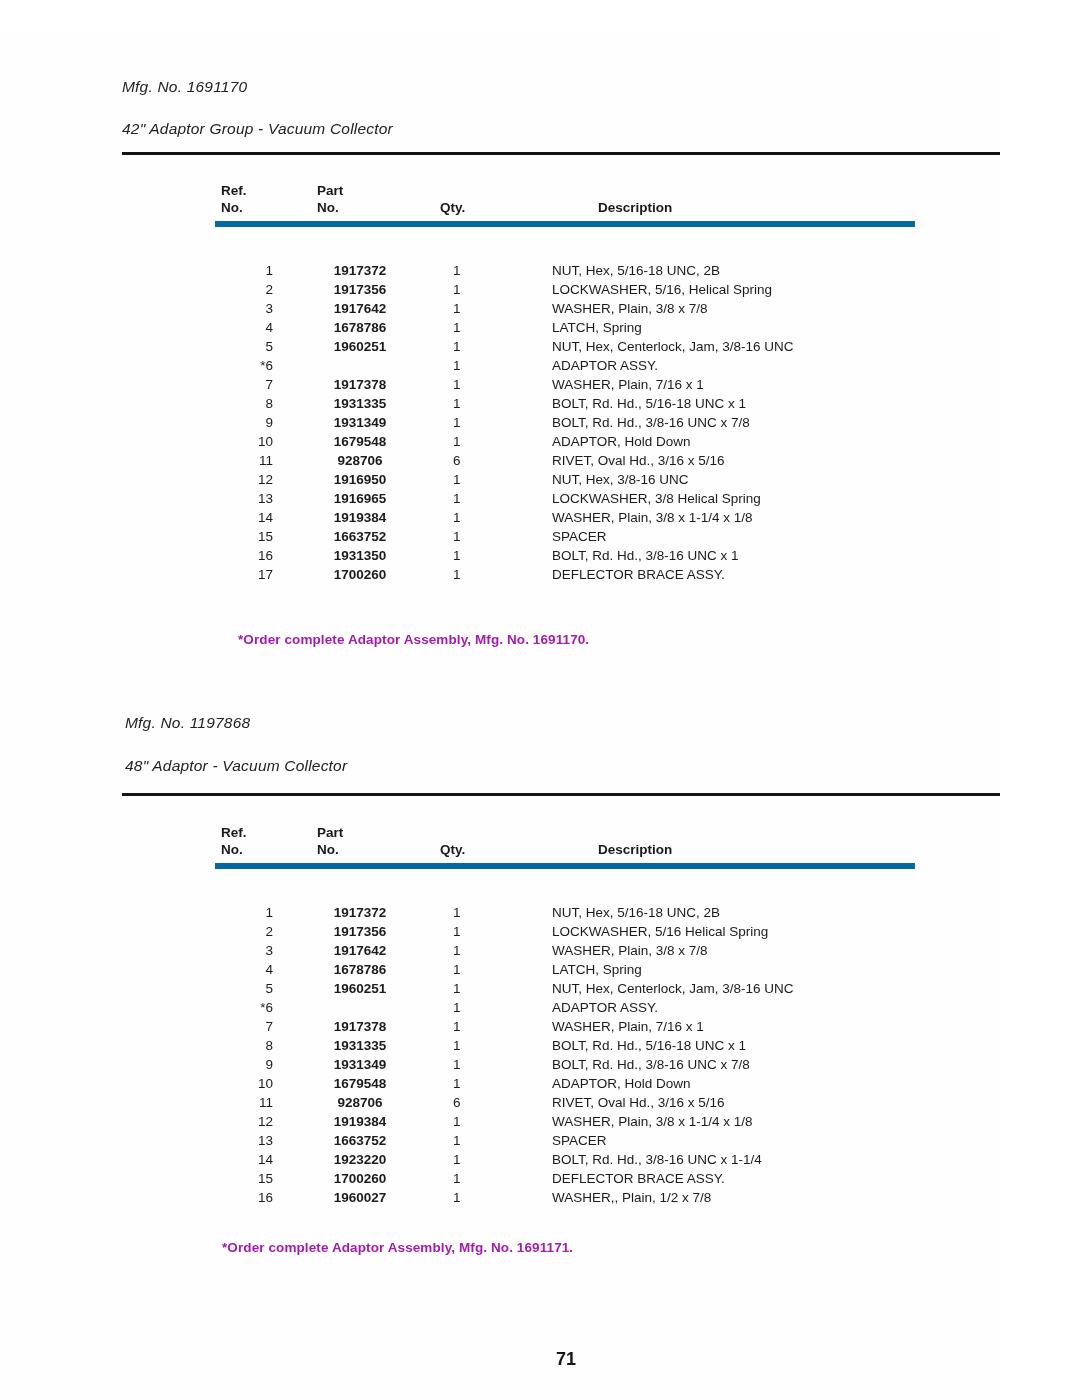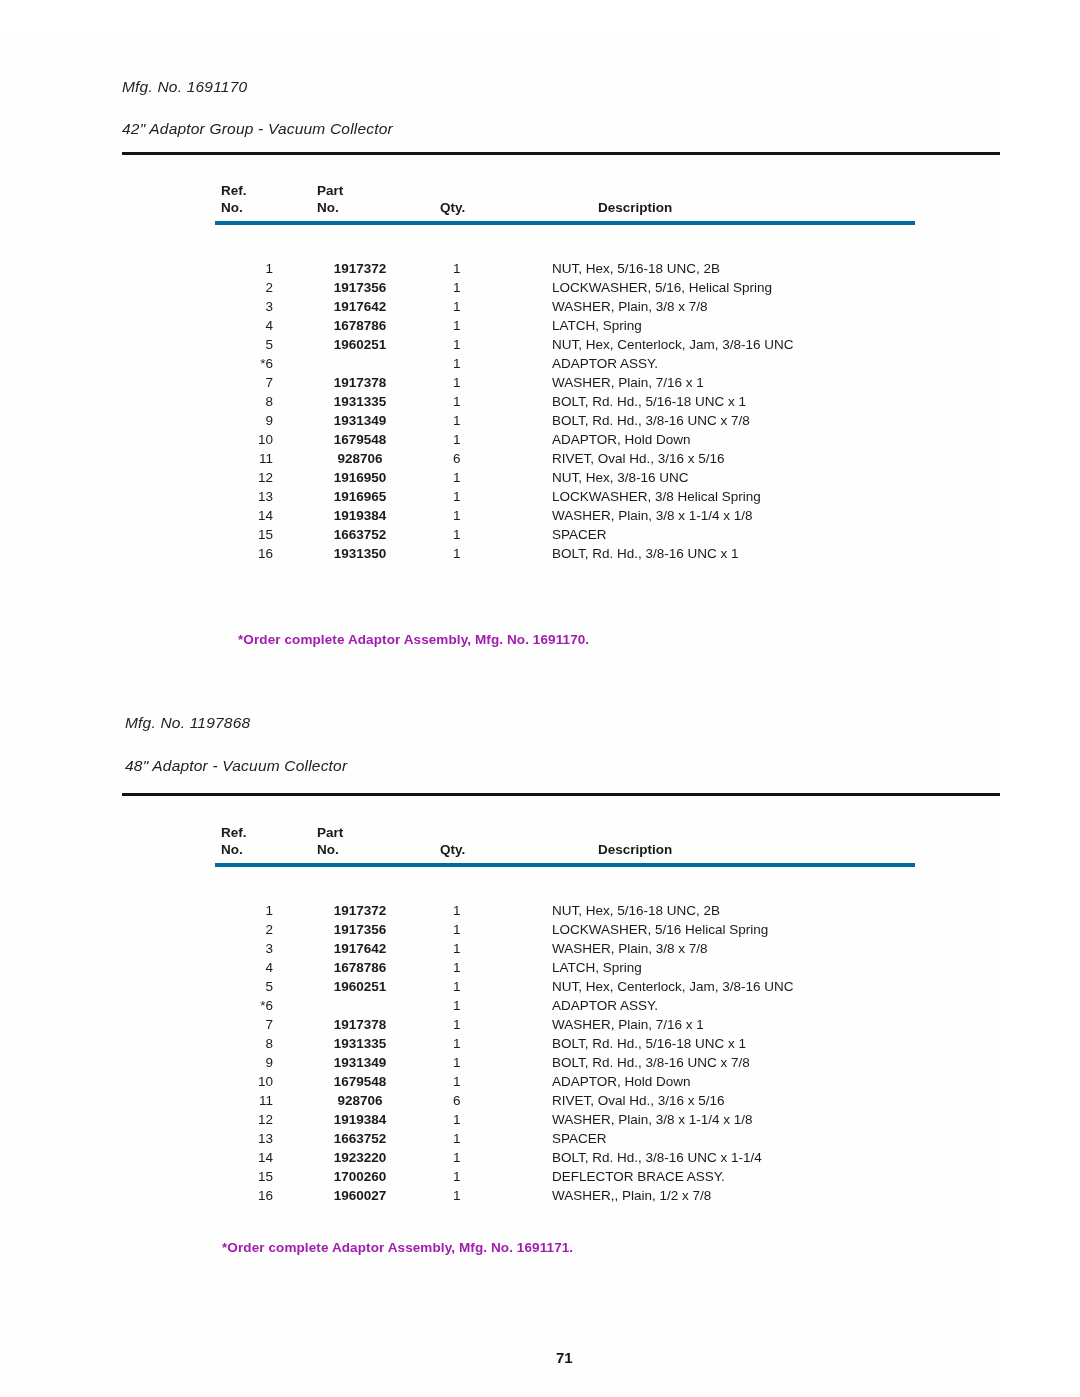--- a/index.html
+++ b/index.html
@@ -36,21 +36,21 @@
   table.parts-table {
     border-collapse:collapse;
     width:700px;
     table-layout:fixed;
   }
   table.parts-table th {
     vertical-align:bottom;
     font-size:13.5px;
     font-weight:bold;
     color:#191919;
-    border-bottom:4px solid #0369a1;
+    border-bottom:6px solid #0369a1;
     padding-bottom:5px;
     line-height:17px;
     text-align:left;
   }
   th.col-ref  { width:70px;  padding-left:6px; }
   th.col-part { width:150px; padding-left:32px; }
   th.col-qty  { width:95px;  padding-left:5px; }
   th.col-desc { width:385px; padding-left:68px; }
   table.parts-table td {
     font-size:13.5px;
@@ -67,21 +67,21 @@
   td.col-desc { padding-left:22px; }
   .footnote {
     position:absolute;
     font-size:13.5px;
     font-weight:bold;
     color:#a21caf;
     letter-spacing:.1px;
   }
   .page-number {
     position:absolute;
-    font-size:15px;
+    font-size:18px;
     font-weight:bold;
     color:#161616;
   }
   
   #mfg1   { left:122px; top:44px; }
   #title1 { left:122px; top:86px; }
   #rule1  { left:122px; top:118px; width:886px; }
   #table1 { left:215px; top:148px; }
   #foot1  { left:238px; top:598px; }
   #mfg2   { left:125px; top:680px; }
@@ -206,20 +206,26 @@
             <td class="col-part">1663752</td>
             <td class="col-qty">1</td>
             <td class="col-desc">SPACER</td>
           </tr>
           <tr>
             <td class="col-ref">16</td>
             <td class="col-part">1931350</td>
             <td class="col-qty">1</td>
             <td class="col-desc">BOLT, Rd. Hd., 3/8-16 UNC x 1</td>
           </tr>
+          <tr>
+            <td class="col-ref">17</td>
+            <td class="col-part">1700260</td>
+            <td class="col-qty">1</td>
+            <td class="col-desc">DEFLECTOR BRACE ASSY.</td>
+          </tr>
         </tbody>
     </table>
   </div>
 
   <div id="foot1" class="footnote">*Order complete Adaptor Assembly, Mfg. No. 1691170.</div>
 
   <div id="mfg2" class="mfg-no">Mfg. No. 1197868</div>
   <div id="title2" class="section-title">48" Adaptor - Vacuum Collector</div>
   <div id="rule2" class="rule"></div>
 

